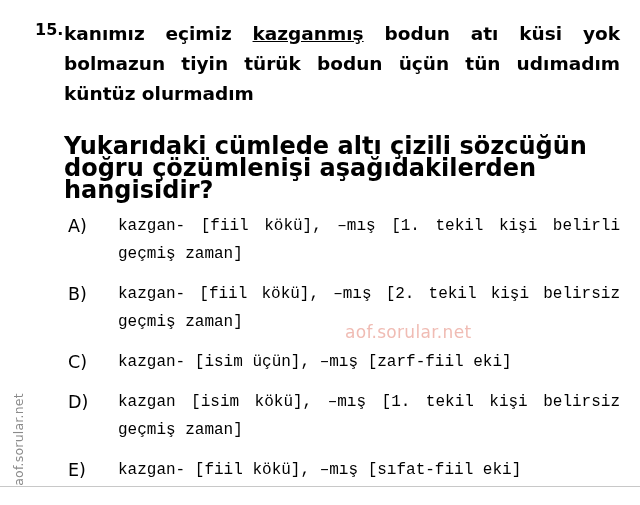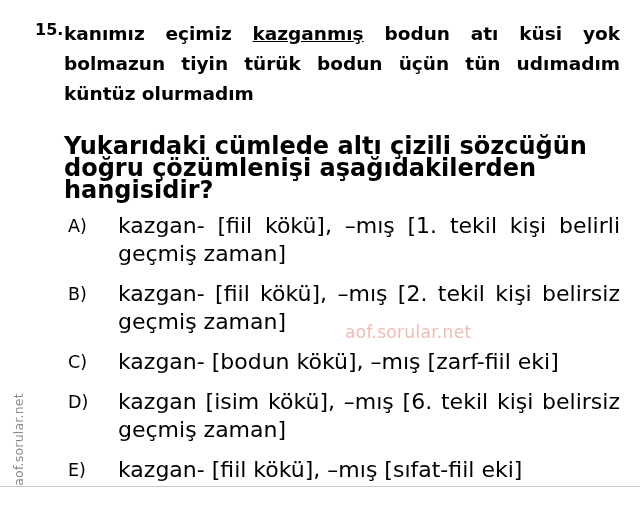--- a/index.html
+++ b/index.html
@@ -95,24 +95,25 @@
     position: absolute;
     left: 0;
     top: 0;
     width: 34px;
     font-size: 17.5px;
     line-height: 28px;
   }
   .option .opt-text {
     display: block;
     margin-left: 50px;
-    font-size: 22px;
+    font-size: 16px;
     line-height: 28px;
     text-align: justify;
     text-justify: inter-word;
+    font-family: Liberation Mono, monospace;
   }
   .option.justify .opt-text {
     text-align: justify;
   }
 
   .center-watermark {
     position: absolute;
     left: 345px;
     top: 322px;
     font-size: 17px;
@@ -154,26 +155,26 @@
       <span class="opt-text">kazgan-  [fiil kökü], –mış [1. tekil kişi belirli geçmiş zaman]</span>
     </div>
 
     <div class="option justify">
       <span class="opt-letter">B)</span>
       <span class="opt-text">kazgan- [fiil kökü], –mış [2. tekil kişi belirsiz geçmiş zaman]</span>
     </div>
 
     <div class="option">
       <span class="opt-letter">C)</span>
-      <span class="opt-text">kazgan- [bodun kökü], –mış [zarf-fiil eki]</span>
+      <span class="opt-text">kazgan- [isim üçün], –mış [zarf-fiil eki]</span>
     </div>
 
     <div class="option justify">
       <span class="opt-letter">D)</span>
-      <span class="opt-text">kazgan [isim kökü], –mış [6. tekil kişi belirsiz geçmiş zaman]</span>
+      <span class="opt-text">kazgan [isim kökü], –mış [1. tekil kişi belirsiz geçmiş zaman]</span>
     </div>
 
     <div class="option">
       <span class="opt-letter">E)</span>
       <span class="opt-text">kazgan- [fiil kökü], –mış [sıfat-fiil eki]</span>
     </div>
 
   </div>
 
   <div class="center-watermark">aof.sorular.net</div>

